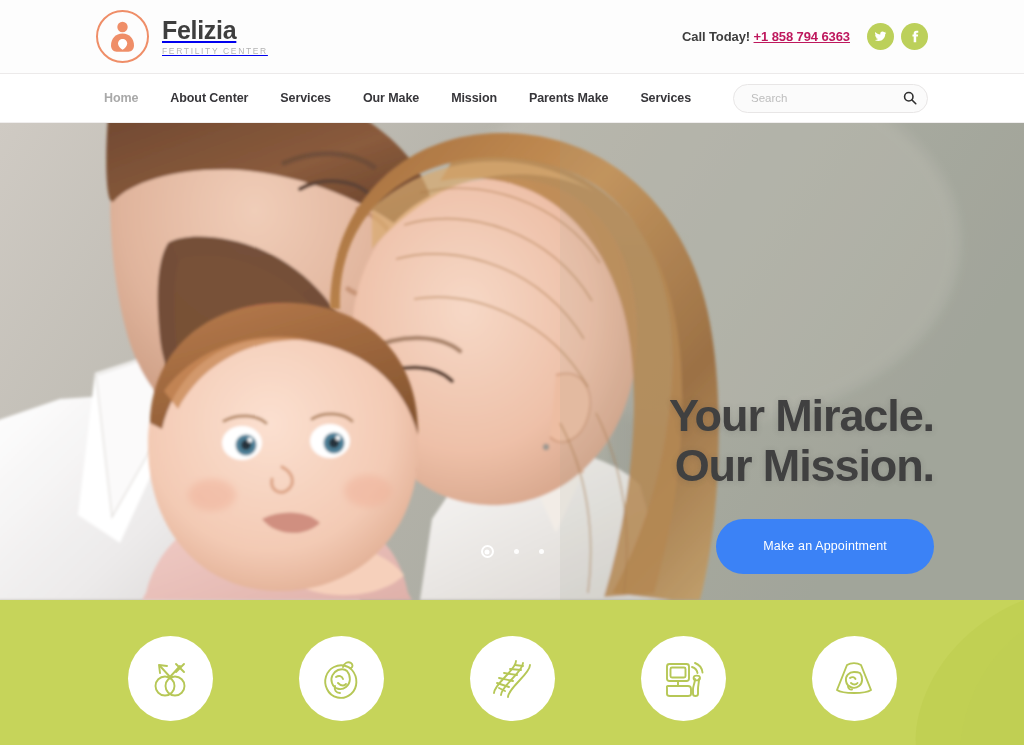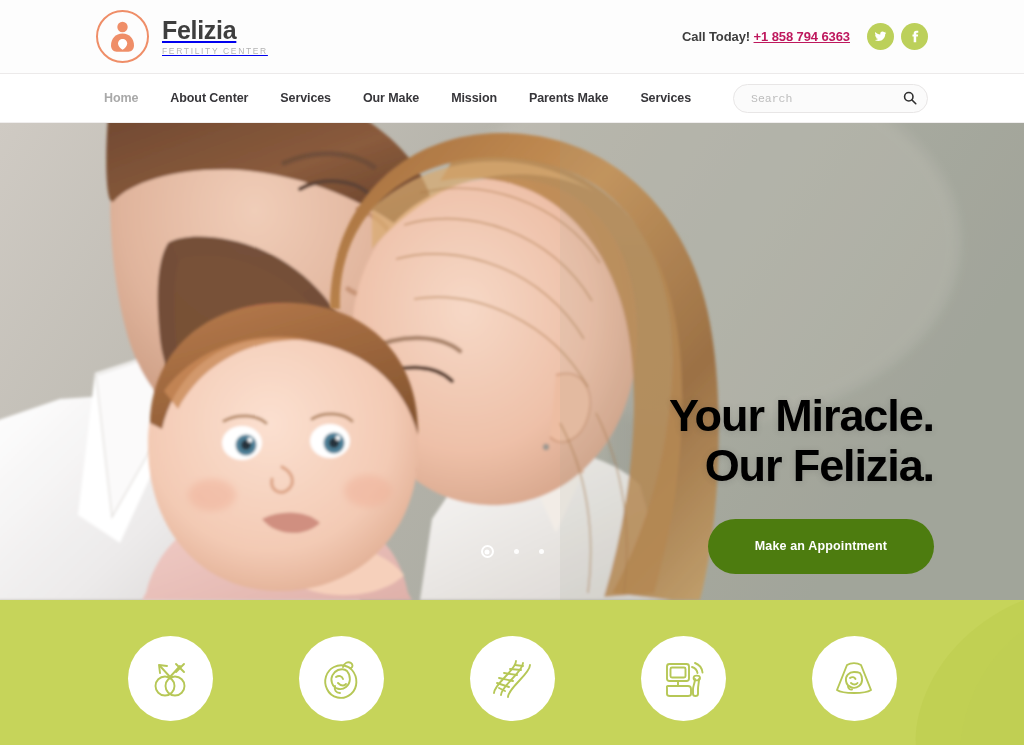--- a/index.html
+++ b/index.html
@@ -69,21 +69,21 @@
 
   .search-wrap {
     margin-left:auto; position:relative;
     width:195px; height:29px;
   }
   .search-input {
     width:100%; height:100%;
     border:1px solid #e8e6e6; border-radius:15px;
     background:#fbfbfb;
     padding:0 34px 0 17px;
-    font-family:Liberation Mono, monospace;
+    font-family:Liberation Sans, sans-serif;
     font-size:11.5px; color:#8d8d8d;
     outline:none;
   }
   .search-input::placeholder { color:#bdbdbd; }
   .search-btn {
     position:absolute; right:11px; top:50%; transform:translateY(-50%);
     background:none; border:none; cursor:pointer; padding:0;
     display:flex; align-items:center;
   }
 
@@ -93,29 +93,29 @@
     overflow:hidden;
     background:#a9aca1;
   }
   .hero-photo { position:absolute; inset:0; }
 
   .hero-content {
     position:absolute; right:90px; top:268px;
     text-align:right; z-index:5;
   }
   .hero-title {
-    color:#000000; font-size:45px; font-weight:bold;
+    color:#404040; font-size:45px; font-weight:bold;
     line-height:1.11; letter-spacing:-1.1px;
     text-shadow:0 1px 6px rgba(60,60,60,0.18);
     margin-left:48px;
   }
   .hero-cta {
     display:inline-block; margin-top:28px;
-    background:#4d7c0f; color:#ffffff;
-    font-size:12.5px; font-weight:bold; letter-spacing:0.15px;
+    background:#3b82f6; color:#ffffff;
+    font-size:12.5px; font-weight:normal; letter-spacing:0.15px;
     border:none; border-radius:28px;
     padding:0 47px; height:55px; line-height:55px;
     cursor:pointer; font-family:"Liberation Sans", sans-serif;
   }
 
   .hero-dots {
     position:absolute; left:0; right:0; bottom:42px;
     display:flex; justify-content:center; align-items:center; gap:20px;
     z-index:6;
   }
@@ -366,21 +366,21 @@
 
       <ellipse cx="212" cy="372" rx="24" ry="16" fill="#f0b098" opacity="0.5" filter="url(#soft)"></ellipse>
       <ellipse cx="368" cy="368" rx="24" ry="16" fill="#f0b098" opacity="0.5" filter="url(#soft)"></ellipse>
     </g>
 
     <rect x="560" y="0" width="464" height="477" fill="#9da197" opacity="0.12"></rect>
   </svg>
 
   <div class="hero-content">
     <div class="hero-title">Your Miracle.</div>
-    <div class="hero-title">Our Felizia.</div>
+    <div class="hero-title">Our Mission.</div>
     <button class="hero-cta">Make an Appointment</button>
   </div>
 
   <div class="hero-dots">
     <span class="dot active"></span>
     <span class="dot"></span>
     <span class="dot"></span>
   </div>
 </section>
 

